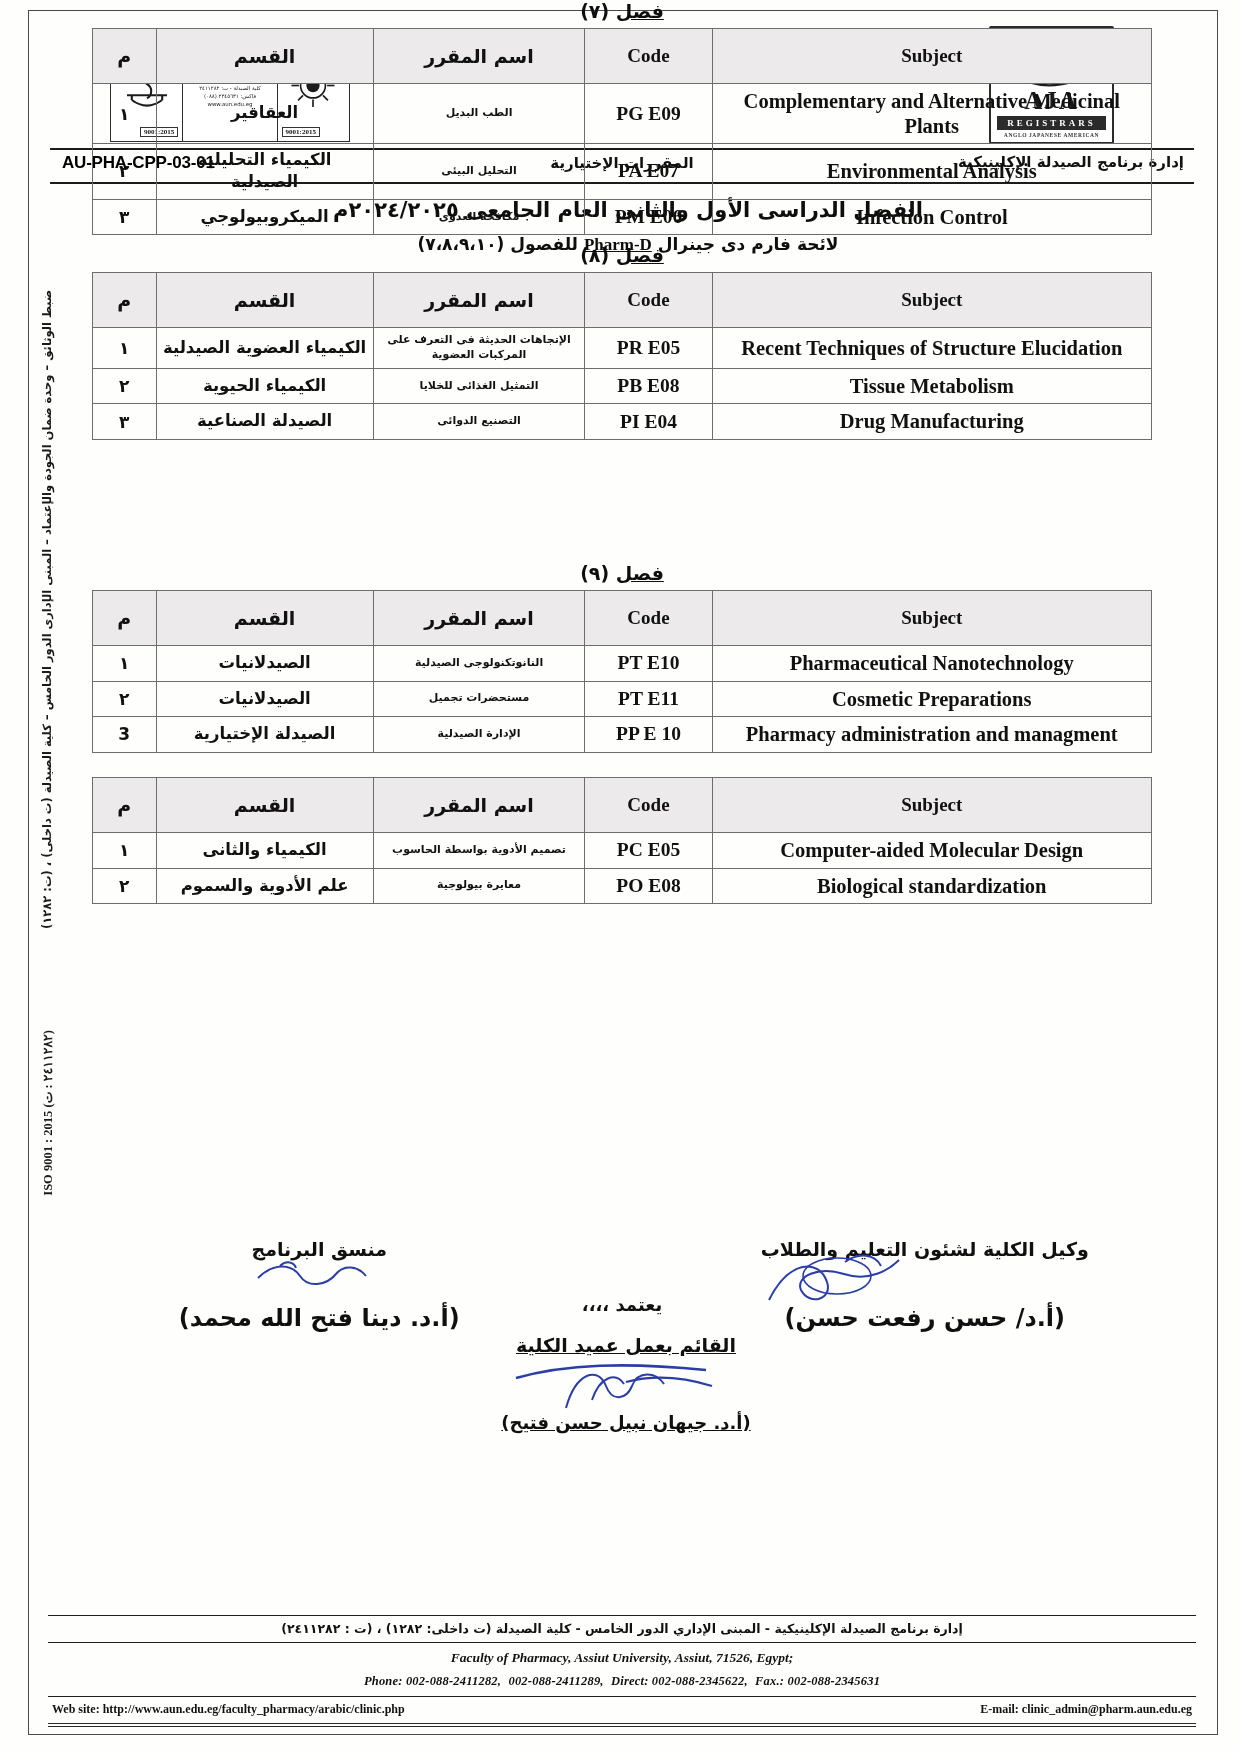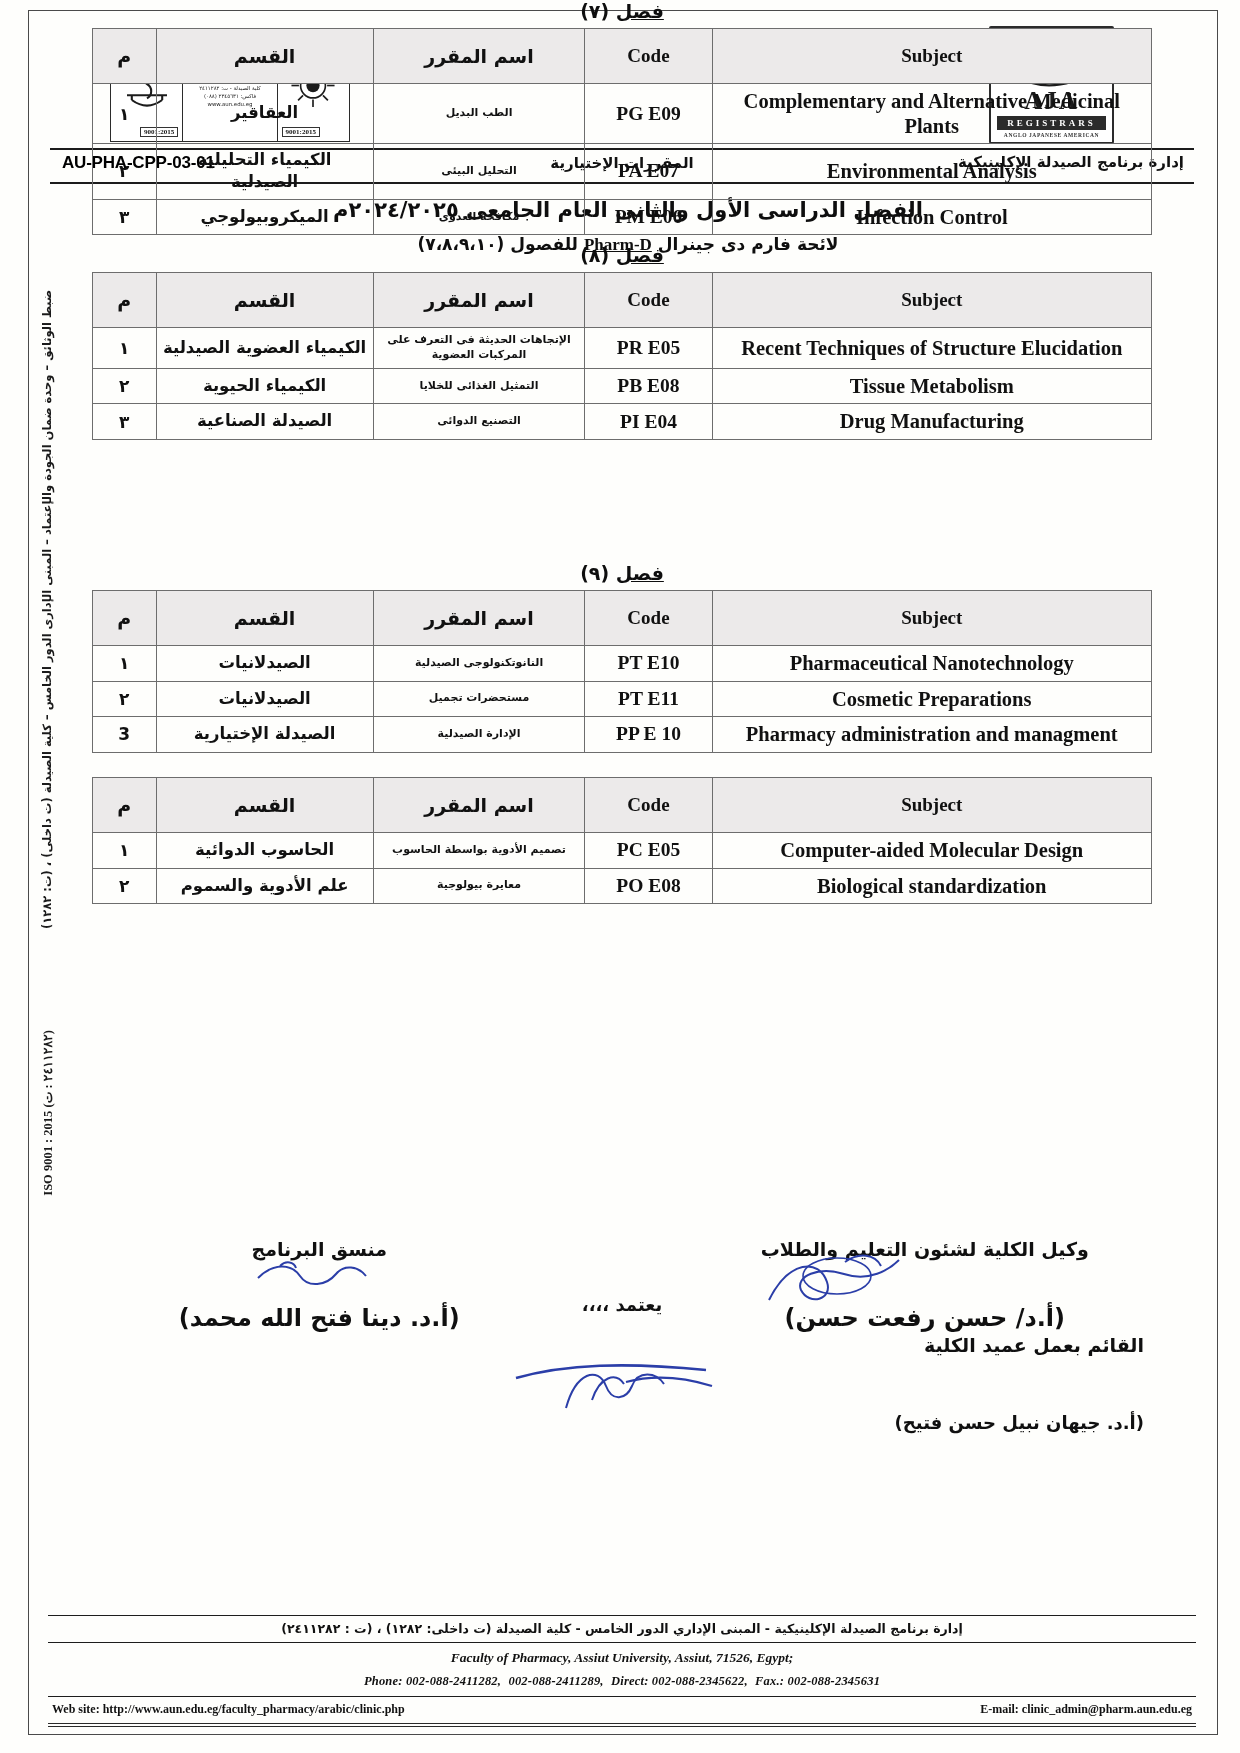--- a/index.html
+++ b/index.html
@@ -141,21 +141,21 @@
   .sigs{position:absolute;left:100px;right:96px;top:1238px;height:180px;}
   .sig-row{display:flex;justify-content:space-between;align-items:flex-start;}
   .sig-col{width:42%;text-align:center;position:relative;}
   .sig-role{font-family:"DejaVu Sans",sans-serif;font-weight:bold;font-size:19px;color:#101010;}
   .sig-name{font-family:"DejaVu Sans",sans-serif;font-weight:bold;font-size:24px;color:#101010;margin-top:44px;}
   .approve{
     position:absolute;left:0;right:0;top:56px;text-align:center;
     font-family:"DejaVu Sans",sans-serif;font-weight:bold;font-size:18px;
   }
   .dean{
-    position:absolute;left:8px;right:0;top:96px;text-align:right;
+    position:absolute;left:8px;right:0;top:96px;text-align:center;text-decoration:underline;
   }
   .dean .sig-role{font-size:19px;}
   .dean .sig-name{margin-top:56px;font-size:18px;}
 
   .ink{position:absolute;stroke:#2b3ea8;fill:none;stroke-width:2;pointer-events:none;}
 
   
   .footer{
     position:absolute;left:48px;right:44px;bottom:26px;
   }
@@ -427,21 +427,21 @@
               <th class="th-ar">اسم المقرر</th>
               <th class="th-ar">القسم</th>
               <th class="th-ar">م</th>
             </tr>
           </thead>
           <tbody>
             <tr>
               <td class="c-subject">Computer-aided Molecular Design</td>
               <td class="c-code">PC E05</td>
               <td class="c-ar">تصميم الأدوية بواسطة الحاسوب</td>
-              <td class="c-dept">الحاسوب الدوائية</td>
+              <td class="c-dept">الكيمياء والثانى</td>
               <td class="c-num">١</td>
             </tr>
             <tr>
               <td class="c-subject">Biological standardization</td>
               <td class="c-code">PO E08</td>
               <td class="c-ar">معايرة بيولوجية</td>
               <td class="c-dept">علم الأدوية والسموم</td>
               <td class="c-num">٢</td>
             </tr>
           </tbody>

